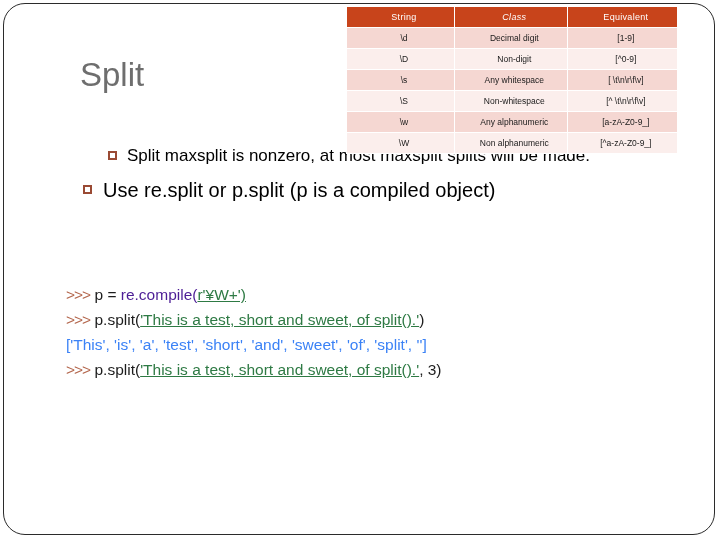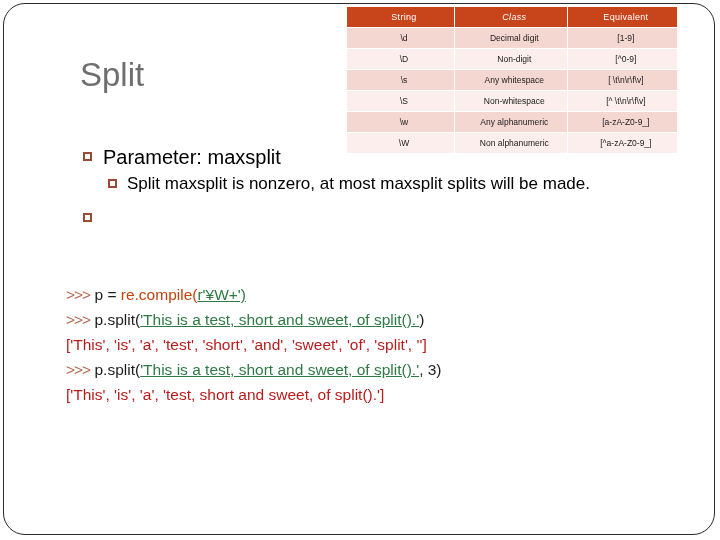--- a/index.html
+++ b/index.html
@@ -132,23 +132,23 @@
     top: 282px;
     width: 620px;
     font-family: "Liberation Sans", sans-serif;
     font-size: 15.5px;
     line-height: 25px;
     white-space: nowrap;
   }
   #code .line { height: 25px; }
   .prompt { color: #b4674d; letter-spacing: -1px; }
   .code-dark { color: #1d1d1d; }
-  .code-eq { color: #c2410c; }
+  .code-eq { color: #4c1d95; }
   .code-green { color: #2e7a44; text-decoration: underline; }
-  .code-out { color: #b91c1c; }
+  .code-out { color: #3b82f6; }
 </style>
 </head>
 <body>
 
 <div id="slide">
 
   <div id="slide-frame"></div>
 
   <div id="title">Split</div>
 
@@ -189,32 +189,29 @@
       <tr class="even">
         <td>\W</td>
         <td>Non alphanumeric</td>
         <td>[^a-zA-Z0-9_]</td>
       </tr>
     </tbody>
   </table>
 
   <div class="bullets">
 
-    <div class="b1">
-      <span class="sq"></span><span>Parameter: maxsplit</span>
-    </div>
 
     <div class="b2">
       <span class="sq"></span><span>Split </span><span class="it">maxsplit</span><span> is nonzero, at most </span><span class="it">maxsplit</span><span> splits will be made.</span>
     </div>
 
     <div class="gap"></div>
 
     <div class="b1">
-      <span class="sq"></span>
+      <span class="sq"></span><span>Use re.split or p.split (p is a compiled object)</span>
     </div>
 
   </div>
 
   <div id="code">
 
     <div class="line">
       <span class="prompt">&gt;&gt;&gt;</span>
       <span class="code-dark">p = </span><span class="code-eq">re.compile(</span><span class="code-green">r'¥W+')</span>
     </div>
@@ -226,19 +223,16 @@
 
     <div class="line">
       <span class="code-out">['This', 'is', 'a', 'test', 'short', 'and', 'sweet', 'of', 'split', '']</span>
     </div>
 
     <div class="line">
       <span class="prompt">&gt;&gt;&gt;</span>
       <span class="code-dark">p.split(</span><span class="code-green">'This is a test, short and sweet, of split().'</span><span class="code-dark">, 3)</span>
     </div>
 
-    <div class="line">
-      <span class="code-out">['This', 'is', 'a', 'test, short and sweet, of split().']</span>
-    </div>
 
   </div>
 
 </div>
 
 </body></html>

